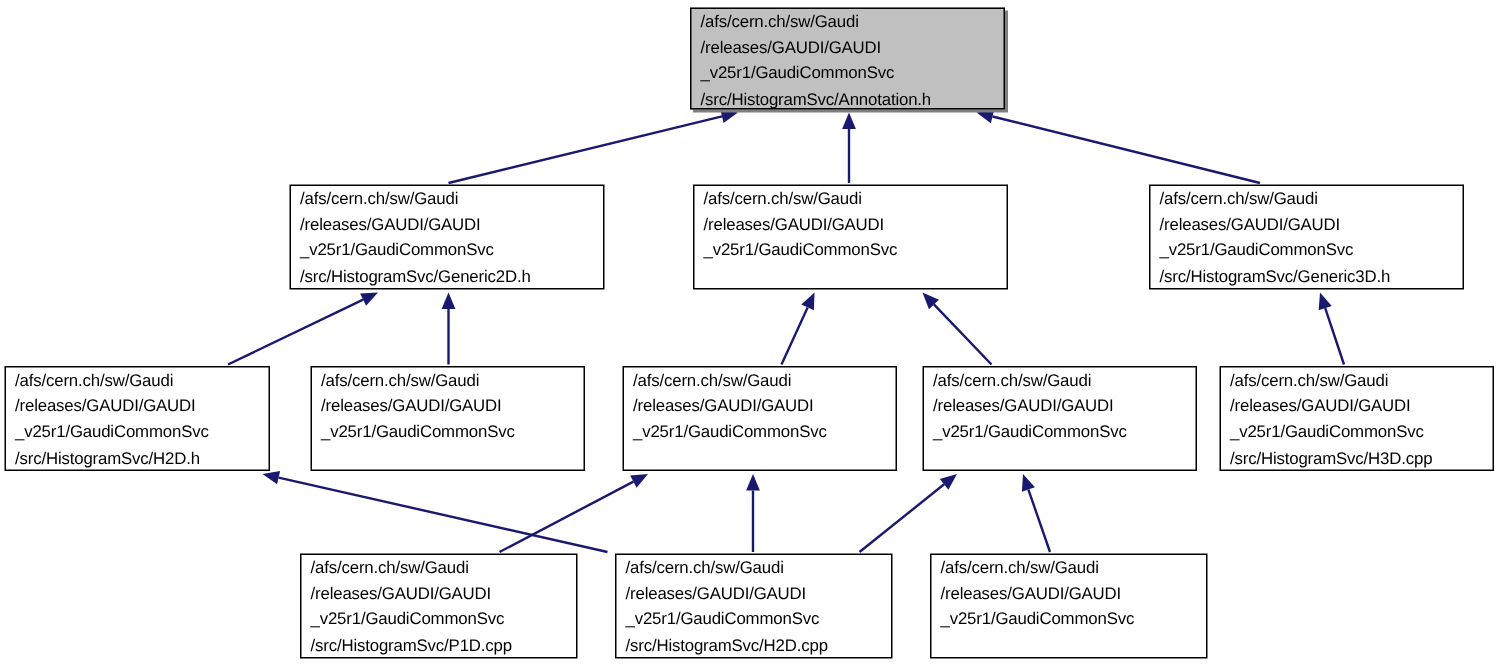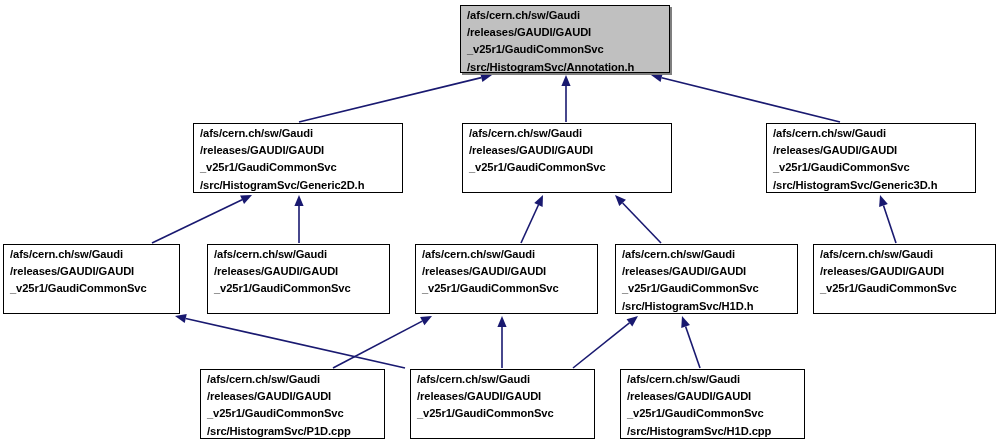--- a/index.html
+++ b/index.html
@@ -36,21 +36,20 @@
     letter-spacing: -0.1px;
     z-index: 2;
   }
   .node.root {
     background: #c0c0c0;
     border: 1px solid #000000;
     box-shadow: 2px 2px 0 0 #7f7f7f;
   }
   .node .line {
     display: block;
-    font-weight: bold;
   }
 </style>
 </head>
 <body>
 
 <div id="canvas">
 
   <svg id="edge-layer" viewBox="0 0 1005 443" width="1005" height="443" xmlns="http://www.w3.org/2000/svg">
       <g>
         <line x1="299" y1="122" x2="481.3123441707009" y2="77.60269338848217" stroke="#191970" stroke-width="1.6"></line>
@@ -104,23 +103,23 @@
         <line x1="700" y1="368" x2="685.5982162027149" y2="326.39484680784284" stroke="#191970" stroke-width="1.6"></line>
         <polygon points="682,316 689.94515214054,324.89013821398026 681.2512802648897,327.8995554017054" fill="#191970"></polygon>
       </g>
     </svg>
 
   <div id="node-layer">
       <div class="node root" style="left: 460px; top: 5px; width: 210px; height: 68px;"><span class="line">/afs/cern.ch/sw/Gaudi</span><span class="line">/releases/GAUDI/GAUDI</span><span class="line">_v25r1/GaudiCommonSvc</span><span class="line">/src/HistogramSvc/Annotation.h</span></div>
       <div class="node" style="left: 193px; top: 123px; width: 210px; height: 70px;"><span class="line">/afs/cern.ch/sw/Gaudi</span><span class="line">/releases/GAUDI/GAUDI</span><span class="line">_v25r1/GaudiCommonSvc</span><span class="line">/src/HistogramSvc/Generic2D.h</span></div>
       <div class="node" style="left: 462px; top: 123px; width: 210px; height: 70px;"><span class="line">/afs/cern.ch/sw/Gaudi</span><span class="line">/releases/GAUDI/GAUDI</span><span class="line">_v25r1/GaudiCommonSvc</span></div>
       <div class="node" style="left: 766px; top: 123px; width: 210px; height: 70px;"><span class="line">/afs/cern.ch/sw/Gaudi</span><span class="line">/releases/GAUDI/GAUDI</span><span class="line">_v25r1/GaudiCommonSvc</span><span class="line">/src/HistogramSvc/Generic3D.h</span></div>
-      <div class="node" style="left: 3px; top: 244px; width: 177px; height: 70px;"><span class="line">/afs/cern.ch/sw/Gaudi</span><span class="line">/releases/GAUDI/GAUDI</span><span class="line">_v25r1/GaudiCommonSvc</span></div>
+      <div class="node" style="left: 3px; top: 244px; width: 177px; height: 70px;"><span class="line">/afs/cern.ch/sw/Gaudi</span><span class="line">/releases/GAUDI/GAUDI</span><span class="line">_v25r1/GaudiCommonSvc</span><span class="line">/src/HistogramSvc/H2D.h</span></div>
       <div class="node" style="left: 207px; top: 244px; width: 183px; height: 70px;"><span class="line">/afs/cern.ch/sw/Gaudi</span><span class="line">/releases/GAUDI/GAUDI</span><span class="line">_v25r1/GaudiCommonSvc</span></div>
       <div class="node" style="left: 415px; top: 244px; width: 183px; height: 70px;"><span class="line">/afs/cern.ch/sw/Gaudi</span><span class="line">/releases/GAUDI/GAUDI</span><span class="line">_v25r1/GaudiCommonSvc</span></div>
-      <div class="node" style="left: 615px; top: 244px; width: 183px; height: 70px;"><span class="line">/afs/cern.ch/sw/Gaudi</span><span class="line">/releases/GAUDI/GAUDI</span><span class="line">_v25r1/GaudiCommonSvc</span><span class="line">/src/HistogramSvc/H1D.h</span></div>
-      <div class="node" style="left: 813px; top: 244px; width: 183px; height: 70px;"><span class="line">/afs/cern.ch/sw/Gaudi</span><span class="line">/releases/GAUDI/GAUDI</span><span class="line">_v25r1/GaudiCommonSvc</span></div>
+      <div class="node" style="left: 615px; top: 244px; width: 183px; height: 70px;"><span class="line">/afs/cern.ch/sw/Gaudi</span><span class="line">/releases/GAUDI/GAUDI</span><span class="line">_v25r1/GaudiCommonSvc</span></div>
+      <div class="node" style="left: 813px; top: 244px; width: 183px; height: 70px;"><span class="line">/afs/cern.ch/sw/Gaudi</span><span class="line">/releases/GAUDI/GAUDI</span><span class="line">_v25r1/GaudiCommonSvc</span><span class="line">/src/HistogramSvc/H3D.cpp</span></div>
       <div class="node" style="left: 200px; top: 369px; width: 185px; height: 70px;"><span class="line">/afs/cern.ch/sw/Gaudi</span><span class="line">/releases/GAUDI/GAUDI</span><span class="line">_v25r1/GaudiCommonSvc</span><span class="line">/src/HistogramSvc/P1D.cpp</span></div>
-      <div class="node" style="left: 410px; top: 369px; width: 185px; height: 70px;"><span class="line">/afs/cern.ch/sw/Gaudi</span><span class="line">/releases/GAUDI/GAUDI</span><span class="line">_v25r1/GaudiCommonSvc</span></div>
-      <div class="node" style="left: 620px; top: 369px; width: 185px; height: 70px;"><span class="line">/afs/cern.ch/sw/Gaudi</span><span class="line">/releases/GAUDI/GAUDI</span><span class="line">_v25r1/GaudiCommonSvc</span><span class="line">/src/HistogramSvc/H1D.cpp</span></div>
+      <div class="node" style="left: 410px; top: 369px; width: 185px; height: 70px;"><span class="line">/afs/cern.ch/sw/Gaudi</span><span class="line">/releases/GAUDI/GAUDI</span><span class="line">_v25r1/GaudiCommonSvc</span><span class="line">/src/HistogramSvc/H2D.cpp</span></div>
+      <div class="node" style="left: 620px; top: 369px; width: 185px; height: 70px;"><span class="line">/afs/cern.ch/sw/Gaudi</span><span class="line">/releases/GAUDI/GAUDI</span><span class="line">_v25r1/GaudiCommonSvc</span></div>
     </div>
 
 </div>
 
 </body></html>

